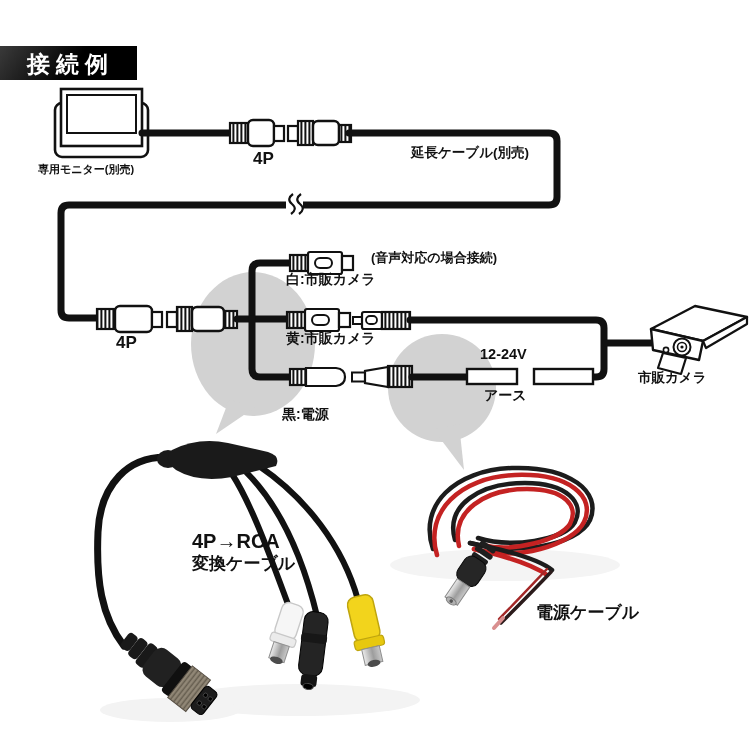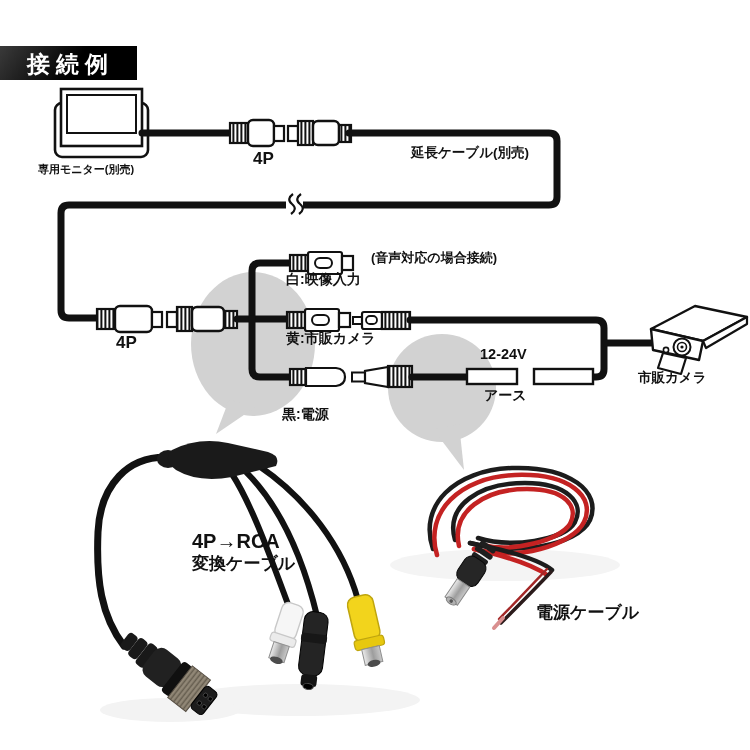--- a/index.html
+++ b/index.html
@@ -222,21 +222,21 @@
 
   <div id="banner">
     <span>接続例</span>
   </div>
 
   <div class="lbl" style="left:38px;top:163px;font-size:11px;">専用モニター(別売)</div>
   <div class="lbl" style="left:253px;top:149px;font-size:17px;">4P</div>
   <div class="lbl" style="left:411px;top:145px;font-size:13.5px;">延長ケーブル(別売)</div>
   <div class="lbl" style="left:116px;top:333px;font-size:17px;">4P</div>
   <div class="lbl" style="left:355px;top:251px;font-size:13px;padding-left:16px;">(音声対応の場合接続)</div>
-  <div class="lbl" style="left:286px;top:271px;font-size:14px;">白:映像入力</div>
+  <div class="lbl" style="left:286px;top:271px;font-size:14px;">白:市販カメラ</div>
   <div class="lbl" style="left:286px;top:330px;font-size:14px;">黄:市販カメラ</div>
   <div class="lbl" style="left:282px;top:406px;font-size:14px;">黒:電源</div>
   <div class="lbl" style="left:480px;top:346px;font-size:14.5px;">12-24V</div>
   <div class="lbl" style="left:484px;top:387px;font-size:14px;">アース</div>
   <div class="lbl" style="left:638px;top:370px;font-size:13.5px;">市販カメラ</div>
 
   <div class="lbl" style="left:192px;top:530px;font-size:20px;">4P→RCA</div>
   <div class="lbl" style="left:192px;top:554px;font-size:17px;">変換ケーブル</div>
   <div class="lbl" style="left:536px;top:603px;font-size:17px;">電源ケーブル</div>
 </div>

